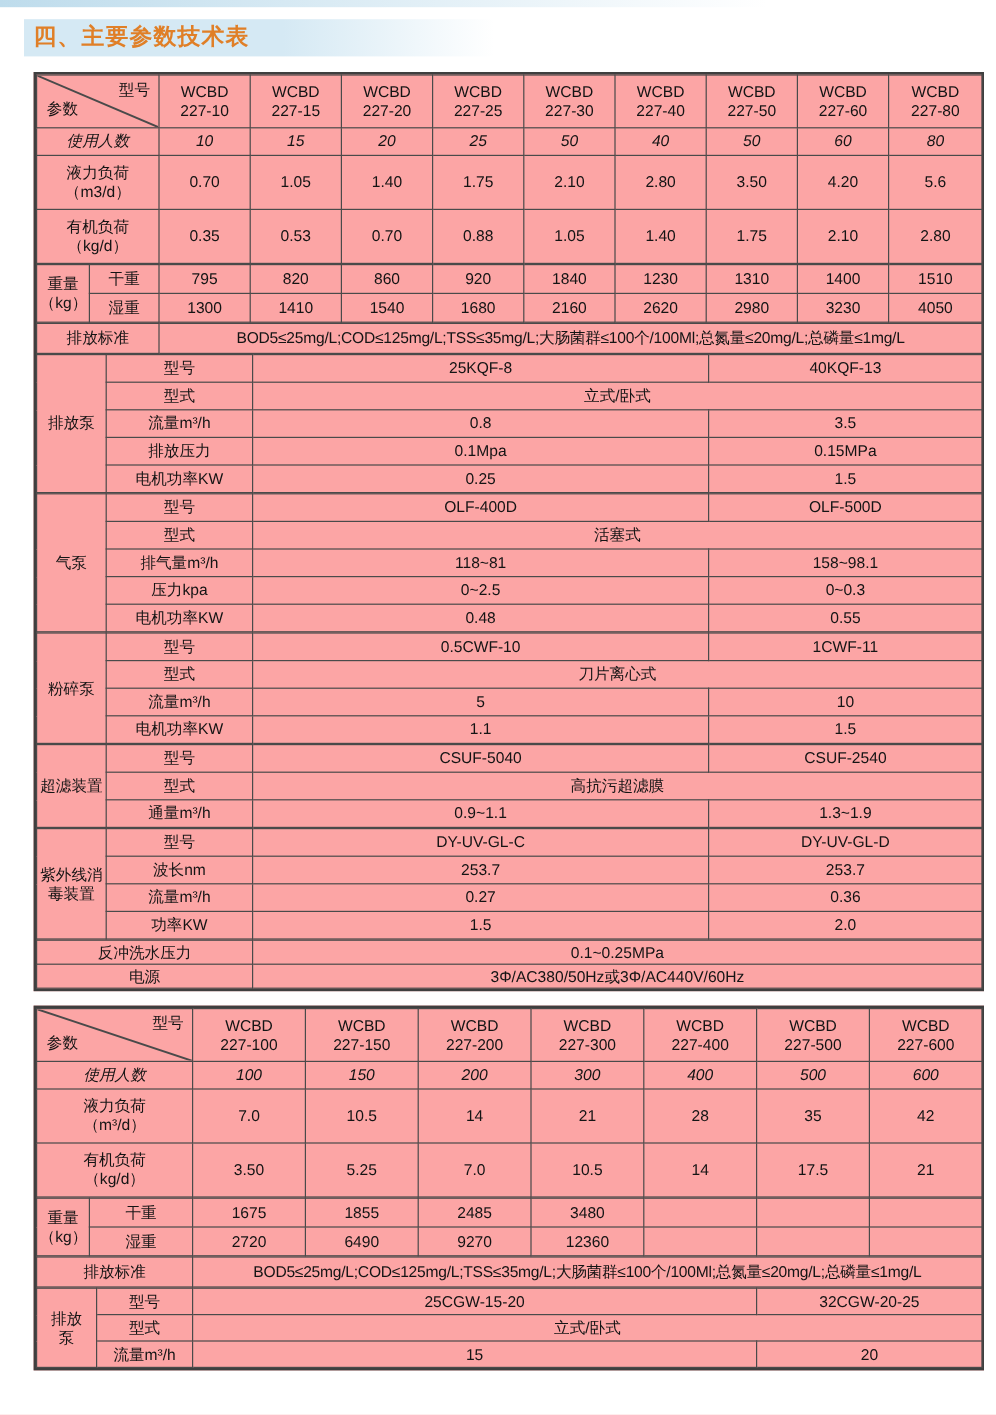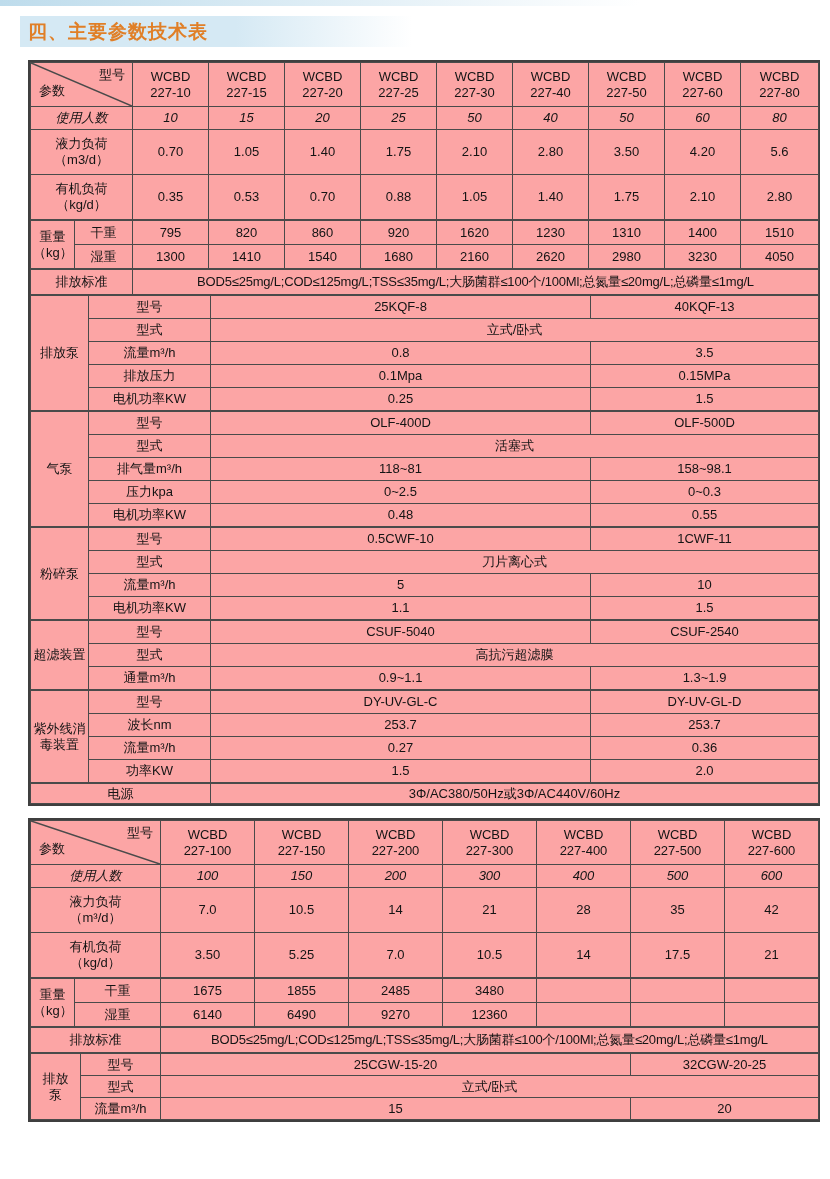--- a/index.html
+++ b/index.html
@@ -157,21 +157,21 @@
       </colgroup>
     <tbody>
         <tr class="rh-w">
       <td rowspan="2" class="pre">重量
 （kg）</td>
       <td>干重</td>
     <td>795</td>
           <td>820</td>
           <td>860</td>
           <td>920</td>
-          <td>1620</td>
+          <td>1840</td>
           <td>1230</td>
           <td>1310</td>
           <td>1400</td>
           <td>1510</td>
         </tr>
     <tr class="rh-w">
       <td>湿重</td>
     <td>1300</td>
           <td>1410</td>
           <td>1540</td>
@@ -359,20 +359,24 @@
     </tr>
   </tbody>
     </table>
 
   <table class="t">
     <colgroup>
         <col style="width:180px">
         <col style="width:608px">
       </colgroup>
     <tbody>
+        <tr class="rh-b">
+      <td>反冲洗水压力</td>
+      <td>0.1~0.25MPa</td>
+    </tr>
     <tr class="rh-b">
       <td>电源</td>
       <td>3Φ/AC380/50Hz或3Φ/AC440V/60Hz</td>
     </tr>
   </tbody>
     </table>
 
 </div>
 
 <div class="tbl-wrap">
@@ -467,21 +471,21 @@
     <td>1675</td>
           <td>1855</td>
           <td>2485</td>
           <td>3480</td>
           <td></td>
           <td></td>
           <td></td>
         </tr>
     <tr class="rh-w">
       <td>湿重</td>
-    <td>6140</td>
+    <td>2720</td>
           <td>6490</td>
           <td>9270</td>
           <td>12360</td>
           <td></td>
           <td></td>
           <td></td>
         </tr>
   </tbody>
     </table>
 

